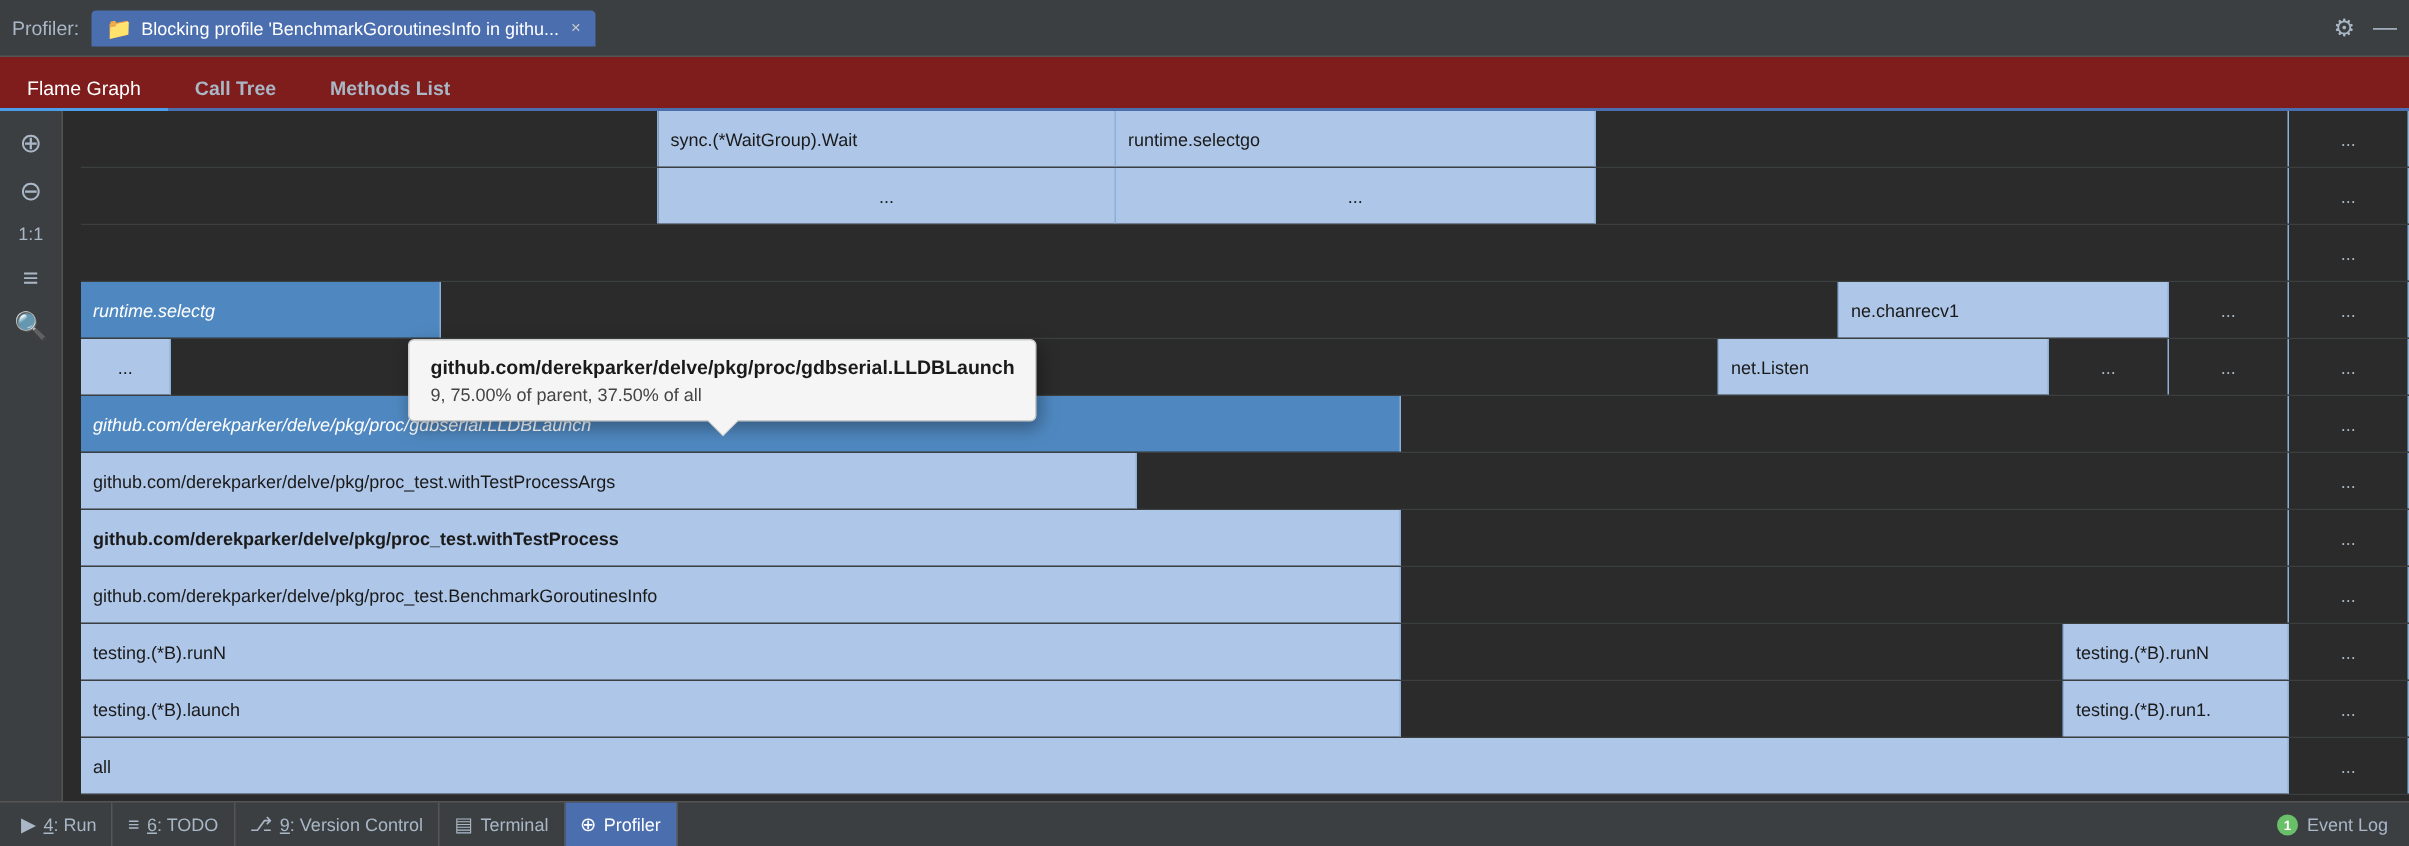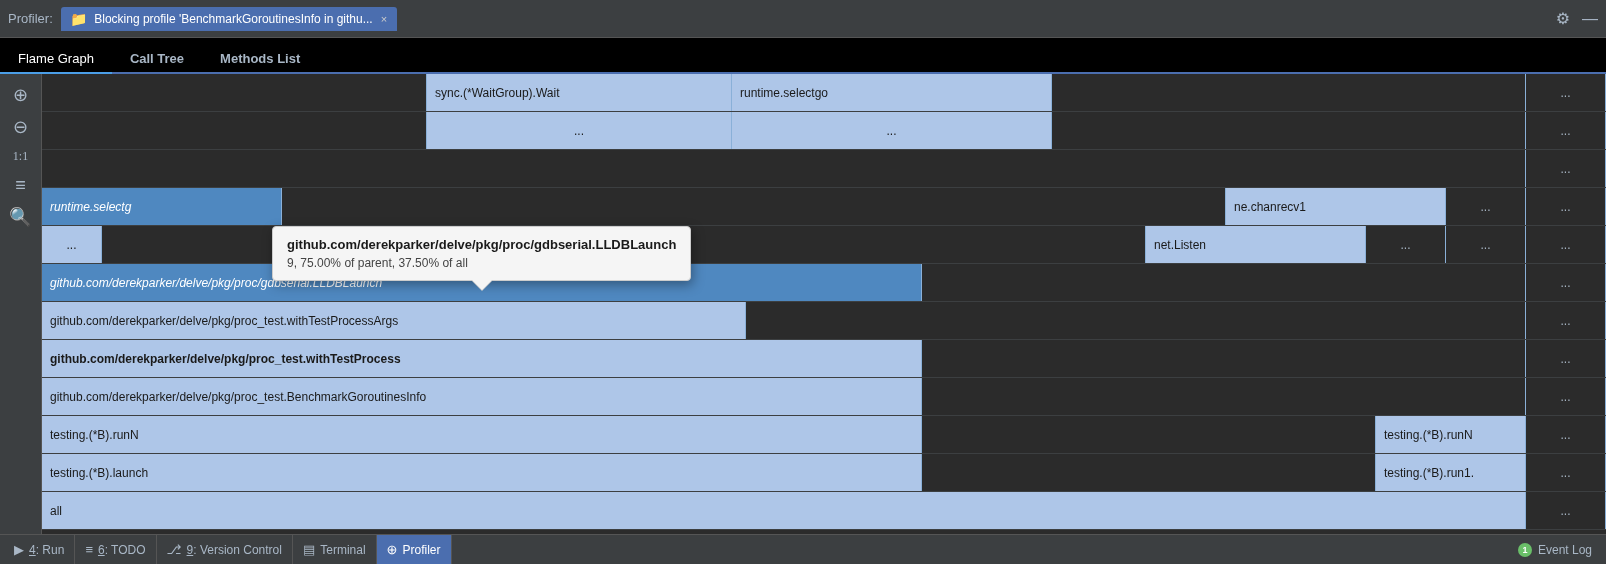--- a/index.html
+++ b/index.html
@@ -60,21 +60,21 @@
     .title-bar-actions span {
       font-size: 16px;
       color: #a9b7c6;
       cursor: pointer;
     }
 
     
     .tabs-row {
       display: flex;
       align-items: flex-end;
-      background: #000000;
+      background: #7f1d1d;
       border-bottom: 2px solid #4b6eaf;
       padding: 0 0 0 0;
       height: 36px;
       flex-shrink: 0;
     }
     .tab {
       padding: 6px 18px;
       font-size: 13px;
       color: #a9b7c6;
       cursor: pointer;
@@ -127,20 +127,21 @@
     
     .flame-rows {
       position: relative;
       width: 100%;
     }
     .flame-row {
       display: flex;
       height: 38px;
       border-bottom: 1px solid #3c3f41;
       align-items: stretch;
+      margin-left: 12px;
     }
     .flame-cell {
       display: flex;
       align-items: center;
       padding: 0 8px;
       font-size: 12px;
       color: #1a1a1a;
       background: #aec6e8;
       border-right: 1px solid #8ab0d8;
       white-space: nowrap;
@@ -293,21 +294,21 @@
   <div class="tab">
     <span>Methods List</span>
   </div>
 </div>
 
 <div class="main-content">
 
   <div class="left-toolbar">
     <span class="toolbar-btn">⊕</span>
     <span class="toolbar-btn">⊖</span>
-    <span class="toolbar-btn" style="font-size:12px;font-family:Liberation Serif, serif;">1:1</span>
+    <span class="toolbar-btn" style="font-size:12px;">1:1</span>
     <span class="toolbar-btn">≡</span>
     <span class="toolbar-btn">🔍</span>
   </div>
 
   <div class="flame-area">
     <div class="flame-rows">
 
       <div class="flame-row">
         <div class="flame-cell empty" style="width:385px;"></div>
         <div class="flame-cell" style="width:305px;">sync.(*WaitGroup).Wait</div>

